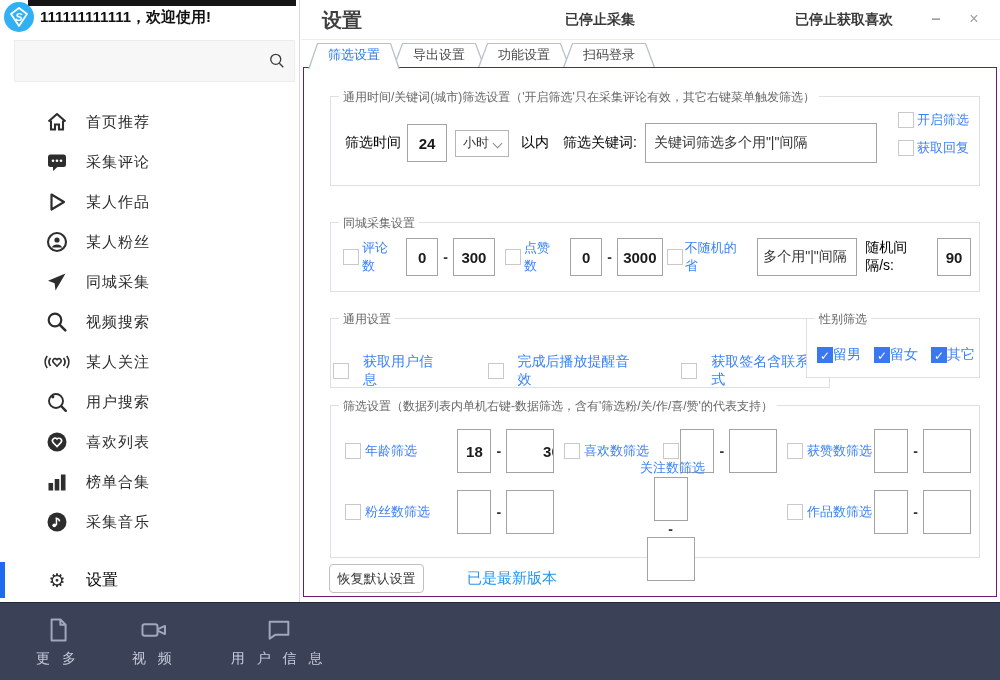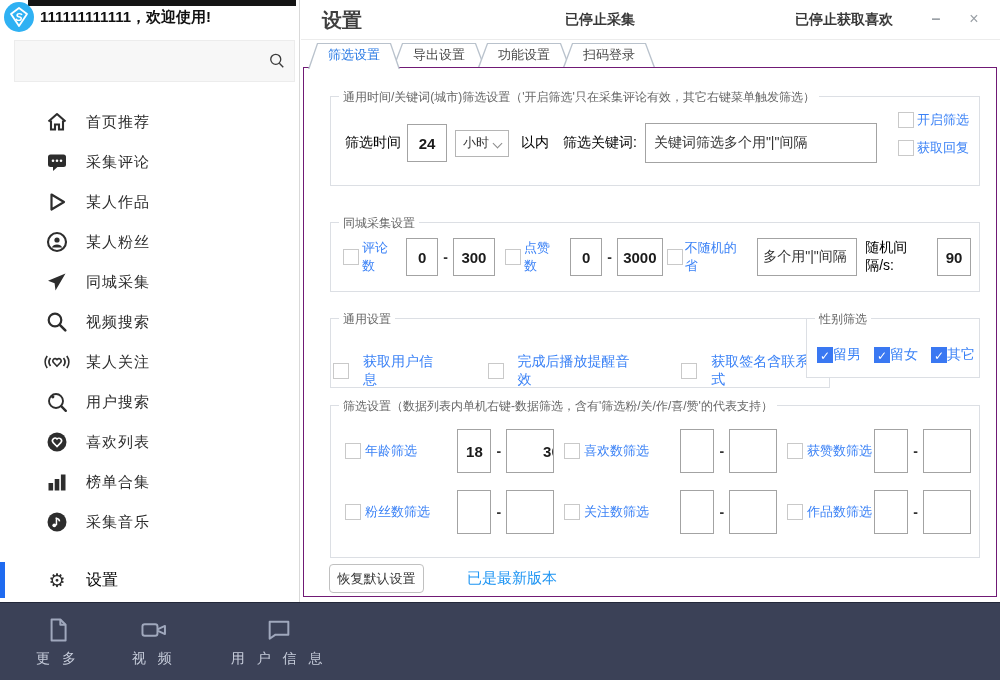--- a/index.html
+++ b/index.html
@@ -414,21 +414,21 @@
 
       <div class="frow frow2">
         <div class="fcol fcol1">
           <span class="cb"></span>
           <span class="blue-lbl">粉丝数筛选</span>
           <span class="spacer"></span>
           <input class="num-input fmin" value="" style="">
           <span class="dash">-</span>
           <input class="num-input fmax" value="" style="">
         </div>
-        <div class="fcol fcol2" style="margin-left:10px;">
+        <div class="fcol fcol2" style="margin-left:10px;flex-direction:column;">
           <span class="cb"></span>
           <span class="blue-lbl">关注数筛选</span>
           <span class="spacer"></span>
           <input class="num-input fmin" value="" style="">
           <span class="dash">-</span>
           <input class="num-input fmax" value="" style="">
         </div>
         <div class="fcol fcol3" style="margin-left:10px;">
           <span class="cb"></span>
           <span class="blue-lbl">作品数筛选</span>

